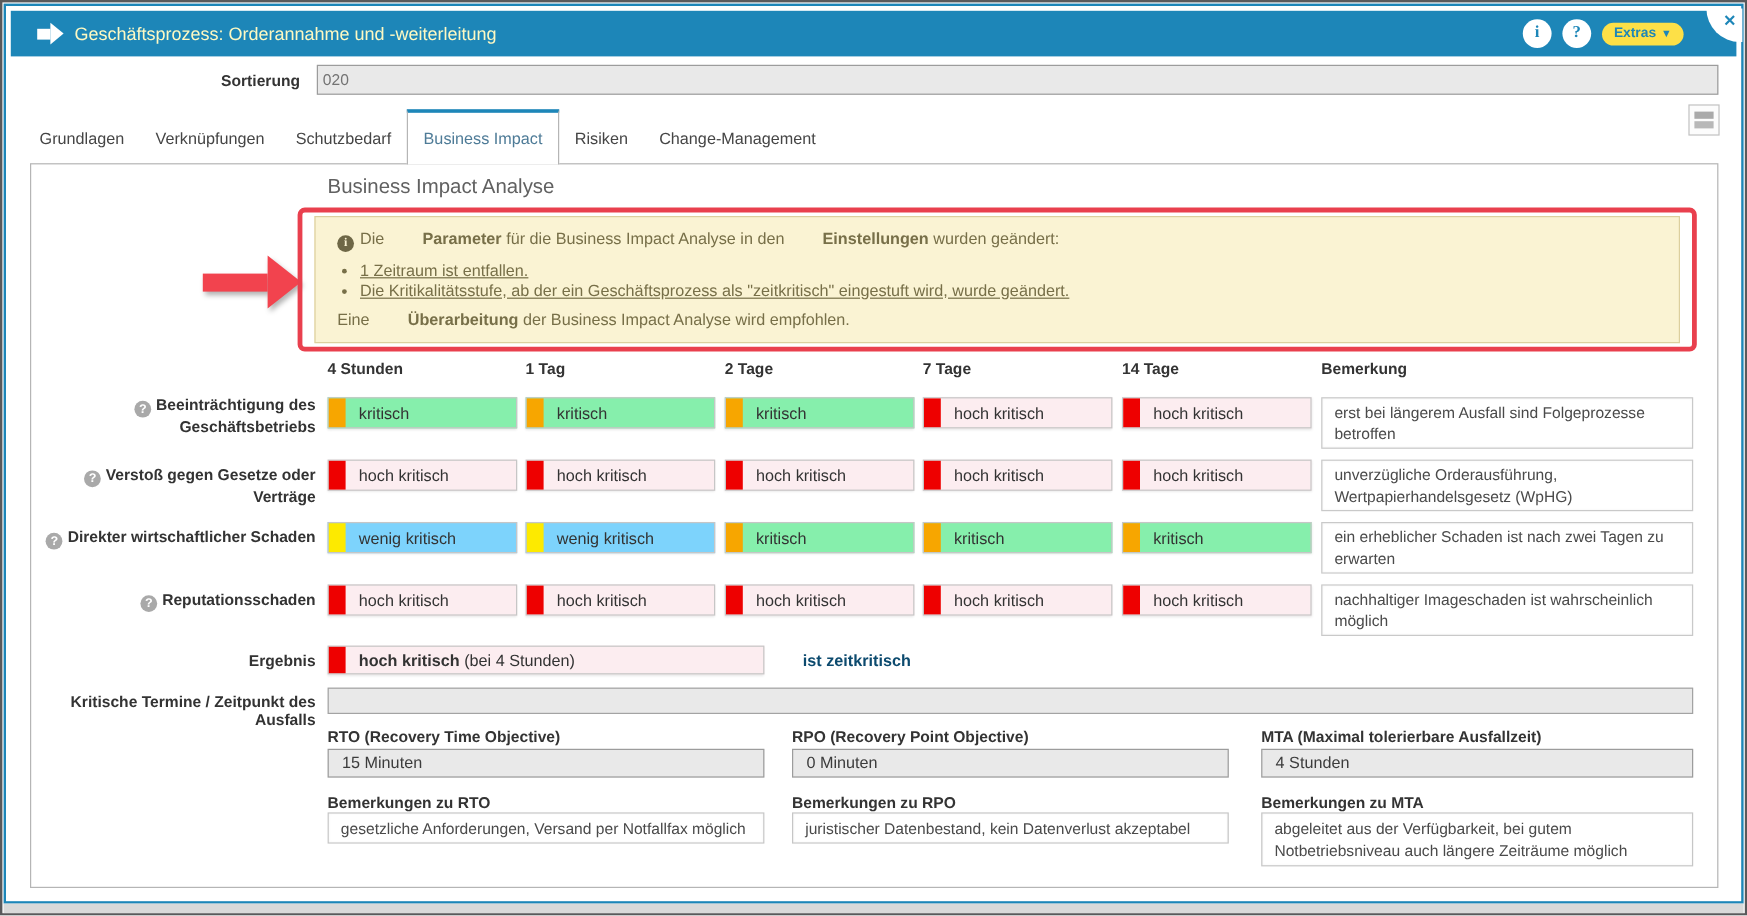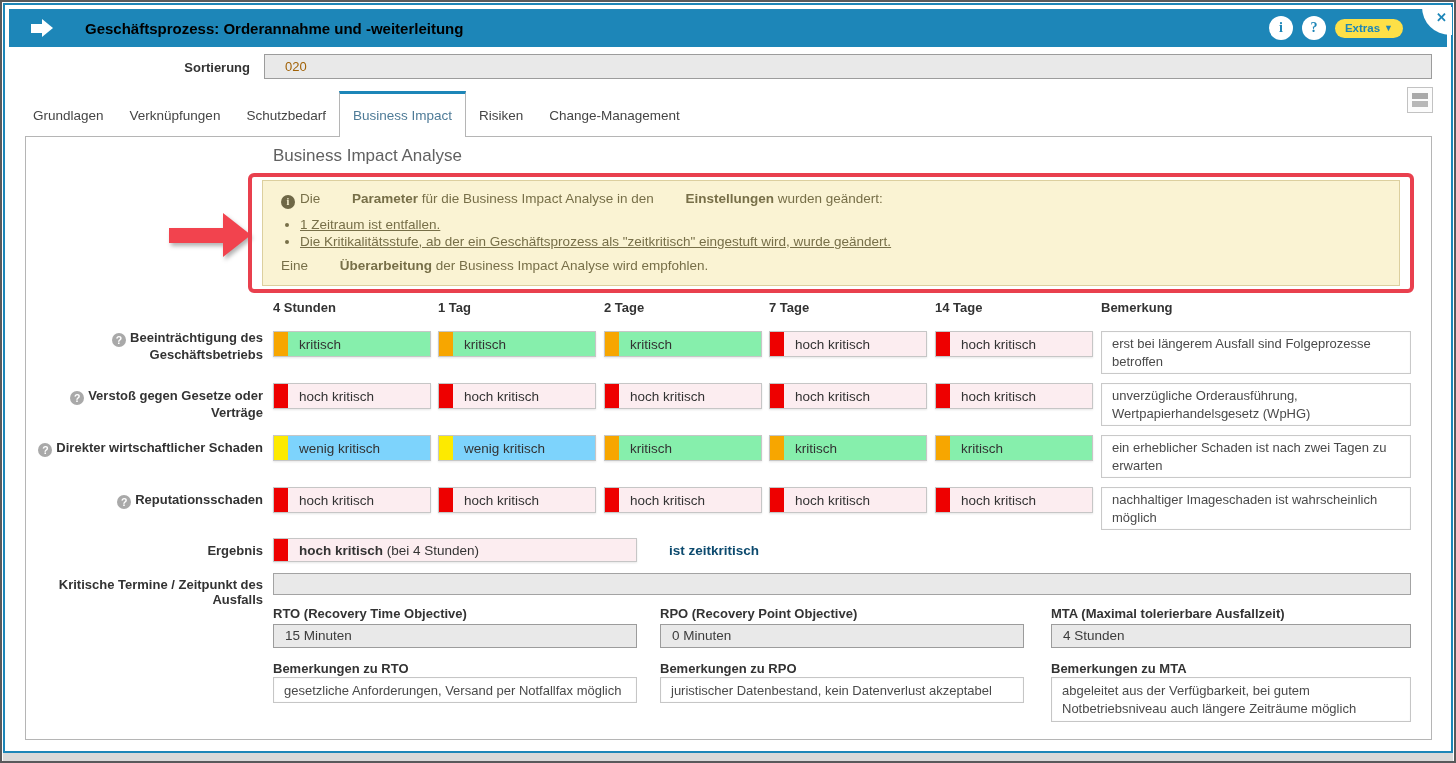--- a/index.html
+++ b/index.html
@@ -6,31 +6,31 @@
   body { font-family: "Liberation Sans", sans-serif; background: #ffffff; }
   .screen { position: relative; width: 1456px; height: 763px; border: 2px solid #59595b; background: #ffffff; overflow: hidden; }
   .win-border { position: absolute; left: 1px; top: 1px; width: 1450px; height: 750px; border: 2px solid #1d86b8; background: #fff; }
   .bottom-strip { position: absolute; left: 1px; bottom: 0; width: 1450px; height: 8px; background: #d9d9d9; }
 
   
   .titlebar { position: absolute; left: 7px; top: 7px; width: 1438px; height: 38px; background: #1d86b8; display: flex; align-items: center; }
   .tarrow { display: flex; align-items: center; margin-left: 22px; }
   .tarrow .shaft { width: 11px; height: 9px; background: #fff; }
   .tarrow .head { width: 0; height: 0; border-top: 9px solid transparent; border-bottom: 9px solid transparent; border-left: 11px solid #fff; }
-  .titlebar .title { color: #000000; font-weight: bold; font-size: 15px; margin-left: 32px; }
+  .titlebar .title { color: #fef9c3; font-weight: normal; font-size: 15px; margin-left: 9px; }
   .tb-right { margin-left: auto; display: flex; align-items: center; gap: 9px; padding-right: 44px; }
   .circle-btn { width: 24px; height: 24px; border-radius: 50%; background: #fff; color: #1d86b8; font-weight: bold; font-size: 14px; font-family: "Liberation Serif", serif; display: flex; align-items: center; justify-content: center; cursor: pointer; }
   .extras-btn { height: 19px; background: #fde047; border-radius: 10px; color: #1d86b8; font-weight: bold; font-size: 11.5px; display: flex; align-items: center; padding: 0 10px; gap: 4px; cursor: pointer; }
   .extras-caret { font-size: 9px; line-height: 1; }
   .close-ear { position: absolute; left: 1420px; top: 5px; width: 30px; height: 28px; background: #fff; border-bottom-left-radius: 28px; z-index: 5; }
   .close-ear .x { position: absolute; right: 5px; top: 3px; color: #1d86b8; font-weight: bold; font-size: 13px; cursor: pointer; }
 
   
   .sort-label { position: absolute; left: 0; top: 58px; width: 248px; text-align: right; font-size: 13px; font-weight: bold; color: #333; }
-  .sort-field { position: absolute; left: 262px; top: 52px; width: 1168px; height: 25px; background: #e9e9e9; border: 1px solid #9c9c9c; font-size: 13px; color: #a16207; line-height: 23px; padding-left: 20px; }
+  .sort-field { position: absolute; left: 262px; top: 52px; width: 1168px; height: 25px; background: #e9e9e9; border: 1px solid #9c9c9c; font-size: 13px; color: #737373; line-height: 23px; padding-left: 4px; }
 
   .rows-icon { position: absolute; left: 1405px; top: 85px; width: 26px; height: 26px; border: 1px solid #c2c2c2; background: #fcfcfc; display: flex; flex-direction: column; align-items: center; justify-content: center; gap: 2px; cursor: pointer; }
   .rows-icon .bar { width: 16px; height: 6px; background: #aaaaaa; }
   .rows-icon .bar.b2 { background: #b8b8b8; }
 
   
   .tabs { position: absolute; left: 18px; top: 92px; height: 43px; display: flex; align-items: stretch; z-index: 3; }
   .tab { padding: 0 13px; font-size: 13.5px; color: #454545; display: flex; align-items: center; cursor: pointer; }
   .tab.active { position: relative; margin-top: -3px; height: 46px; background: #fff; border: 1px solid #b5b5b5; border-top: 3px solid #1d86b8; border-bottom: none; color: #4e7b97; z-index: 4; }
 

